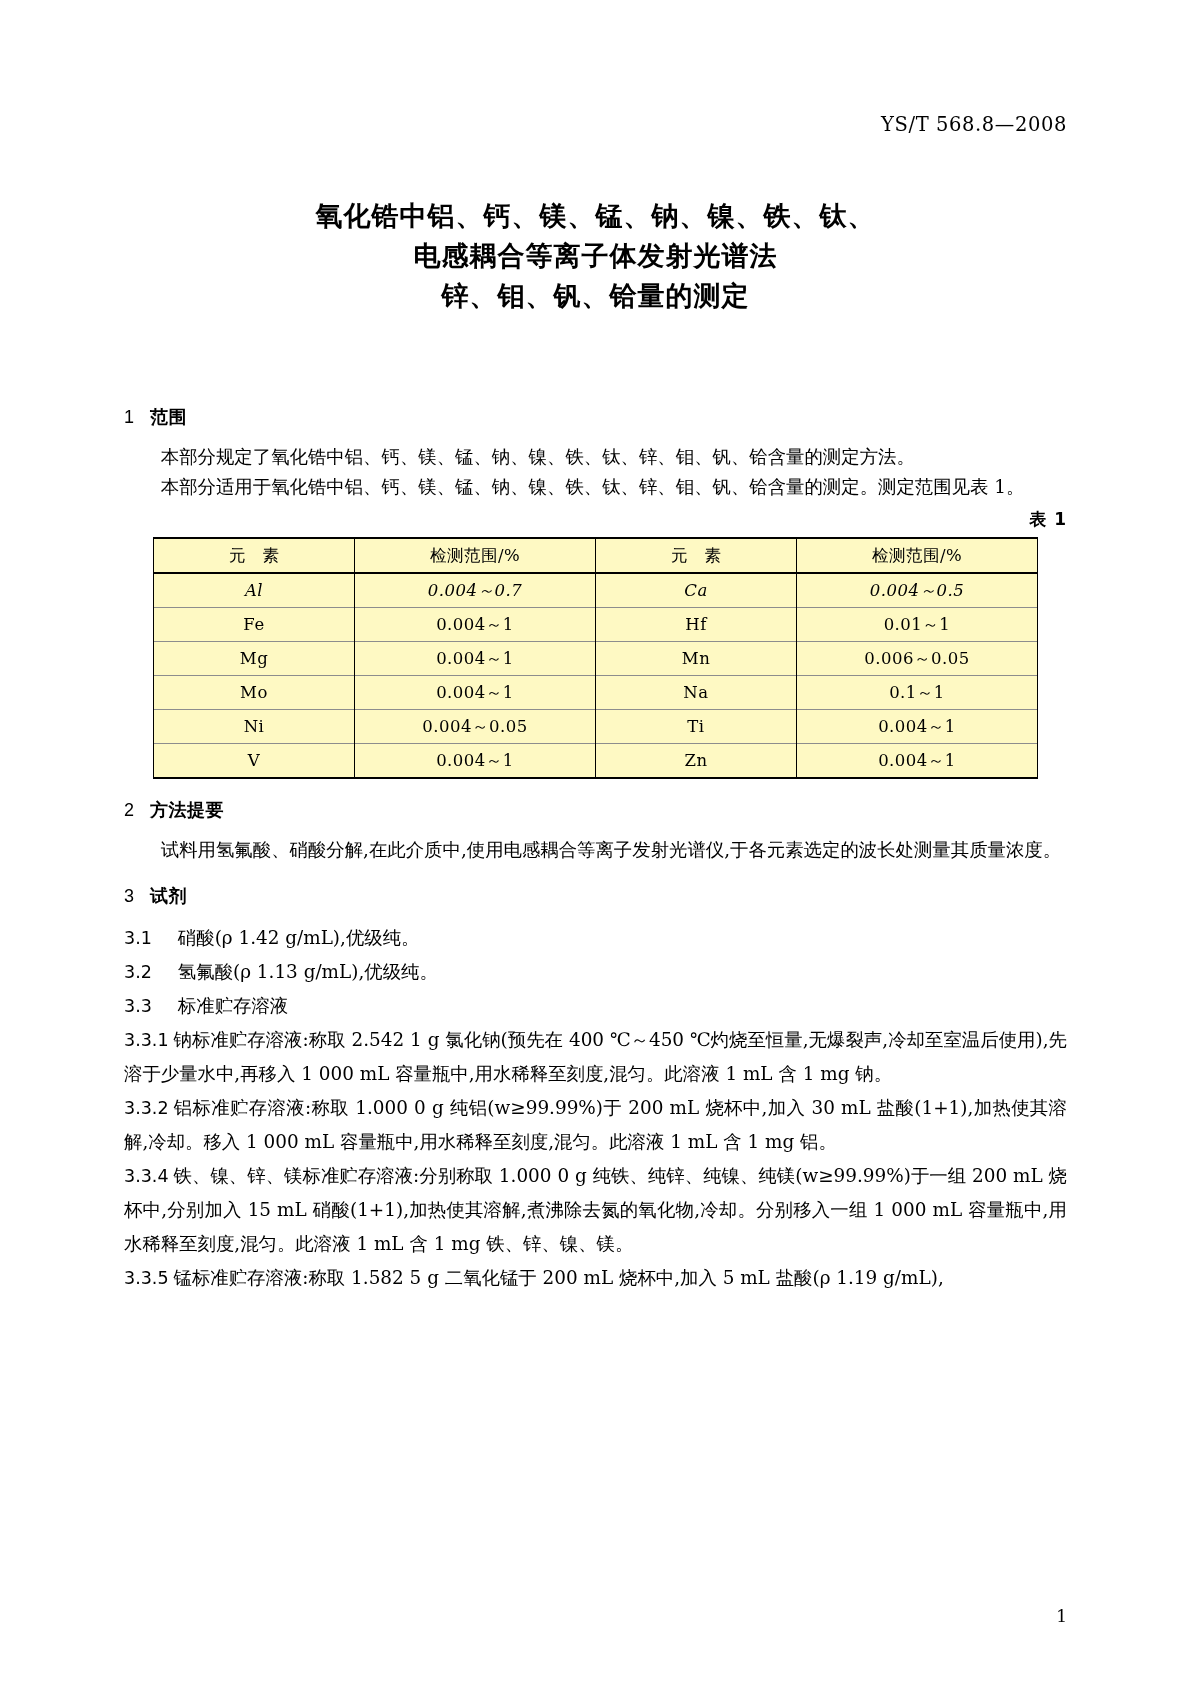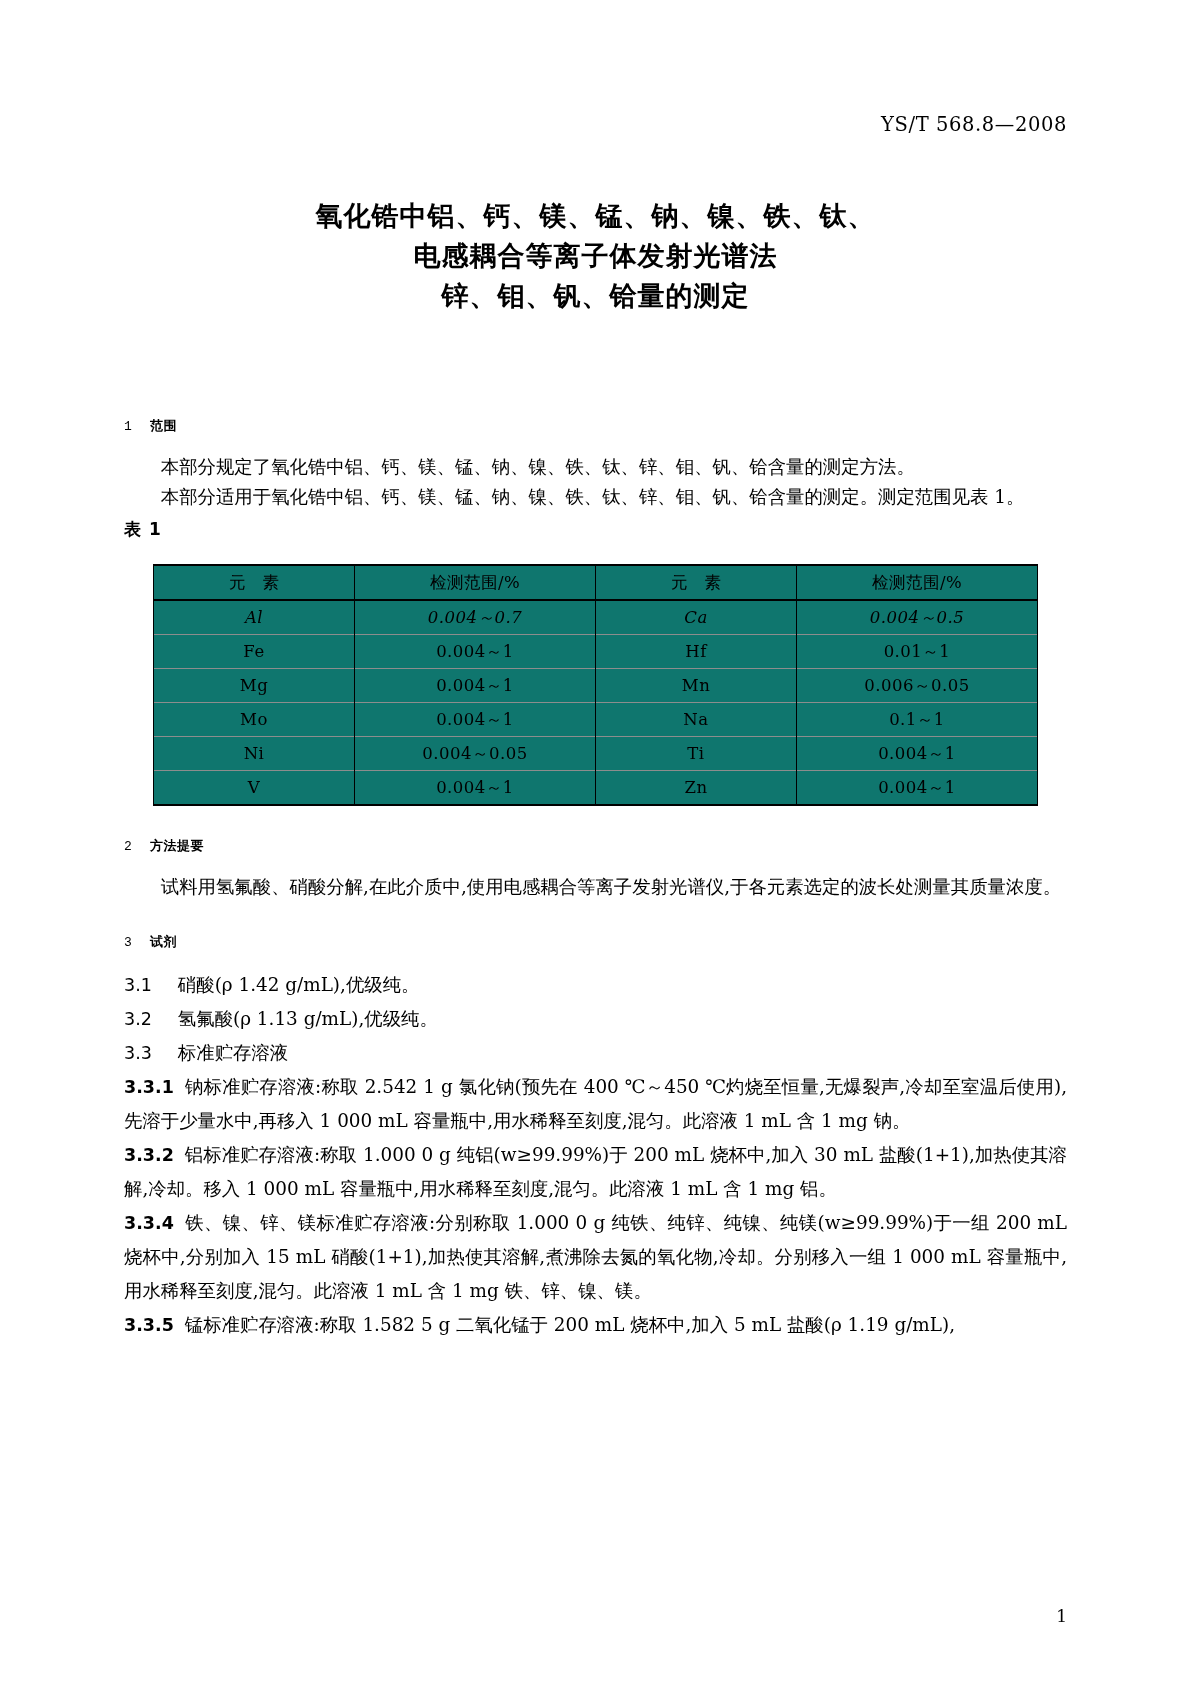--- a/index.html
+++ b/index.html
@@ -56,26 +56,26 @@
 
   
   .content {
     position: absolute;
     top: 404px;
     left: 124px;
     width: 943px;
   }
 
   .clause-head {
-    font-family: Liberation Mono, monospace;
-    font-weight: 700;
-    font-size: 13px;
+    font-family: Liberation Sans, sans-serif;
+    font-weight: 700;
+    font-size: 18px;
     line-height: 26px;
     letter-spacing: 0.5px;
-    margin: 10px 0 12px 0;
+    margin: 0 0 12px 0;
   }
   .clause-head .num {
     font-weight: 400;
     display: inline-block;
     min-width: 26px;
   }
 
   .para {
     font-size: 18.4px;
     line-height: 30px;
@@ -88,52 +88,52 @@
 
   .hang {
     font-size: 18.4px;
     line-height: 34px;
     margin: 0;
     text-align: justify;
     text-justify: inter-character;
   }
   .hang .idx {
     font-family: "DejaVu Sans", "Liberation Sans", sans-serif;
-    font-weight: 700;
+    font-weight: 400;
     font-size: 17.5px;
-    margin-right: 11px;
+    margin-right: 5px;
   }
 
   .lvl2 {
     font-size: 18.4px;
     line-height: 33px;
     margin: 0;
   }
   .lvl2 .idx {
     font-family: "DejaVu Sans", "Liberation Sans", sans-serif;
     font-weight: 400;
     font-size: 17.5px;
     margin-right: 26px;
   }
 
   
   .table-caption {
-    text-align: left;
+    text-align: right;
     font-family: "DejaVu Sans", "Liberation Sans", sans-serif;
     font-weight: 700;
     font-size: 17px;
-    margin: 6px 0 23px 0;
+    margin: 6px 0 6px 0;
     letter-spacing: 1px;
   }
   table.data {
     border-collapse: collapse;
     width: 880px;
     margin: 0 auto;
     table-layout: fixed;
-    background: #0f766e;
+    background: #fef9c3;
   }
   table.data th, table.data td {
     text-align: center;
     font-weight: 400;
     font-size: 16.5px;
     height: 33px;
     padding: 0;
     letter-spacing: 0.5px;
     border-left: 1px solid #000;
     border-right: 1px solid #000;

